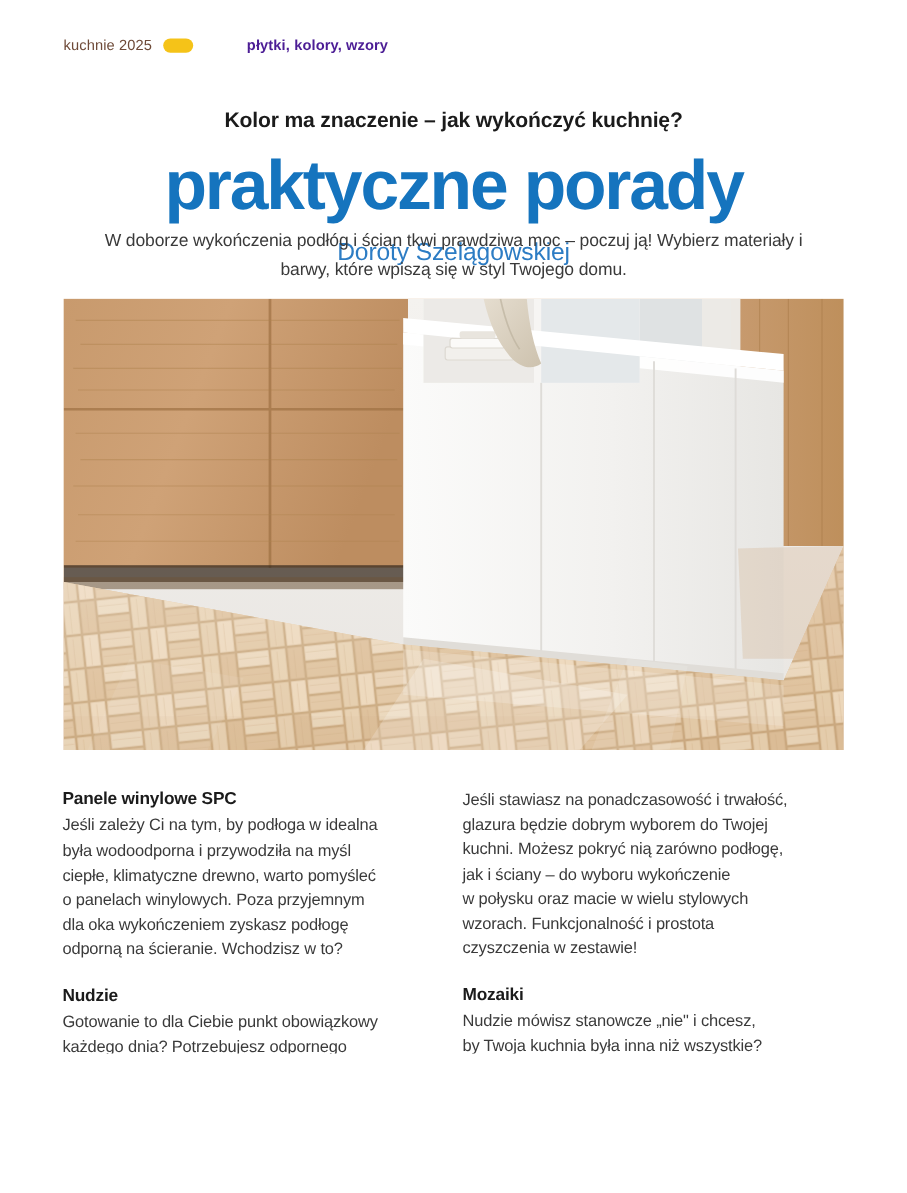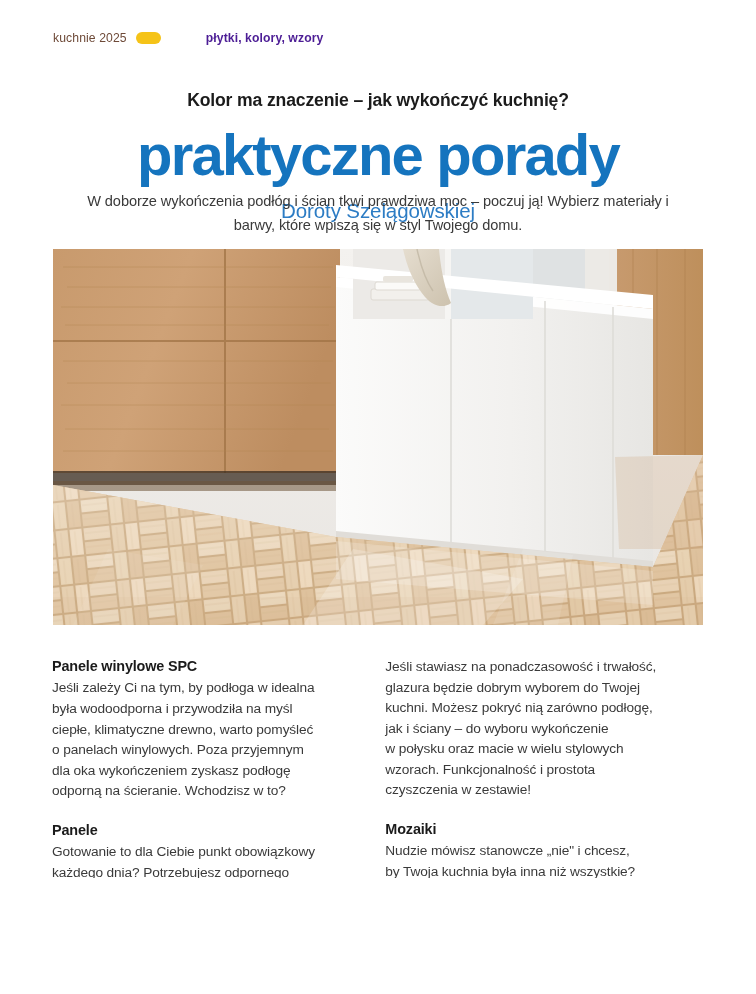--- a/index.html
+++ b/index.html
@@ -309,21 +309,21 @@
       <div class="sec">
         <div class="sec-title">Panele winylowe SPC</div>
         <div class="sec-body">Jeśli zależy Ci na tym, by podłoga w idealna
 była wodoodporna i przywodziła na myśl
 ciepłe, klimatyczne drewno, warto pomyśleć
 o panelach winylowych. Poza przyjemnym
 dla oka wykończeniem zyskasz podłogę
 odporną na ścieranie. Wchodzisz w to?</div>
       </div>
       <div class="sec">
-        <div class="sec-title">Panele</div>
+        <div class="sec-title">Nudzie</div>
         <div class="sec-body">Gotowanie to dla Ciebie punkt obowiązkowy
 każdego dnia? Potrzebujesz odpornego
 na temperaturę oraz uszkodzenia materiału
 do wykończenia podłogi i ścian? Gresy będą
 idealnym drewno! Łączą trwałość
 z elegancją – para idealna!</div>
       </div>
     </div>
 
     <div class="col right">

